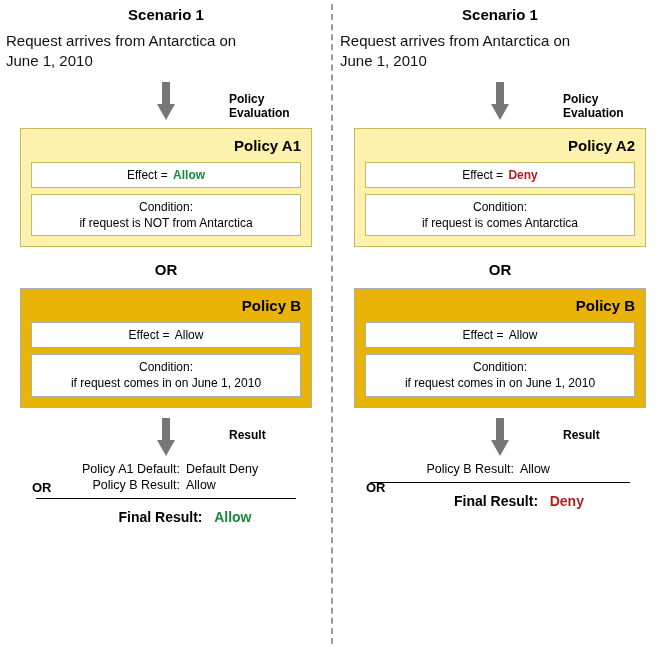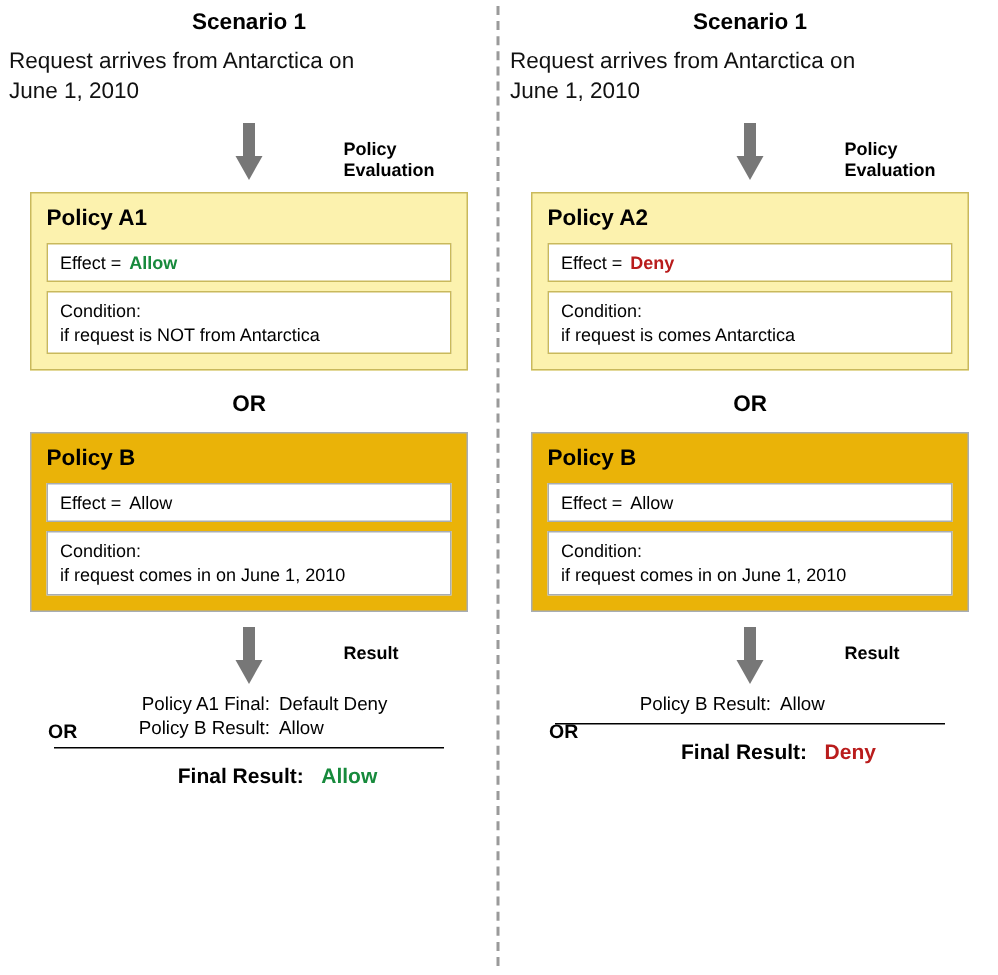--- a/index.html
+++ b/index.html
@@ -72,31 +72,32 @@
   }
   .policy-box.yellow {
     background: #fcf2ae;
     border-color: #c9b95c;
   }
   .policy-box.blue {
     background: #eab308;
     border-color: #a7adb4;
   }
   .policy-title {
-    text-align: left;
+    text-align: right;
     font-weight: bold;
     font-size: 15px;
     margin: 2px 0 8px 0;
   }
   .inner-box {
     background: #fff;
     border: 1px solid;
     margin-top: 6px;
     padding: 4px 8px;
     font-size: 12px;
+    text-align: center;
     line-height: 1.35;
   }
   .policy-box.yellow .inner-box { border-color: #c9b95c; }
   .policy-box.blue .inner-box { border-color: #a7adb4; }
   .inner-box .effect-label { margin-right: 2px; }
   .allow { color: #178a3c; font-weight: bold; }
   .deny  { color: #b91c1c; font-weight: bold; }
   .or-big {
     text-align: center;
     font-weight: bold;
@@ -179,21 +180,21 @@
       <svg class="arrow" width="22" height="42">
         <rect x="7" y="2" width="8" height="22" fill="#777"></rect>
         <polygon points="2,24 20,24 11,40" fill="#777"></polygon>
       </svg>
       <span class="arrow-label">Result</span>
     </div>
 
     <div class="results" style="position:relative;">
       <span class="or-side" style="left:-4px; top:18px;">OR</span>
       <div class="result-row">
-        <span class="lbl">Policy A1 Final:</span>
+        <span class="lbl">Policy A1 Default:</span>
         <span class="val">Default Deny</span>
       </div>
       <div class="result-row">
         <span class="lbl">Policy B Result:</span>
         <span class="val">Allow</span>
       </div>
     </div>
     <hr class="rule">
     <div class="final-row">
       <span class="fl">Final Result:</span>&nbsp;&nbsp;

